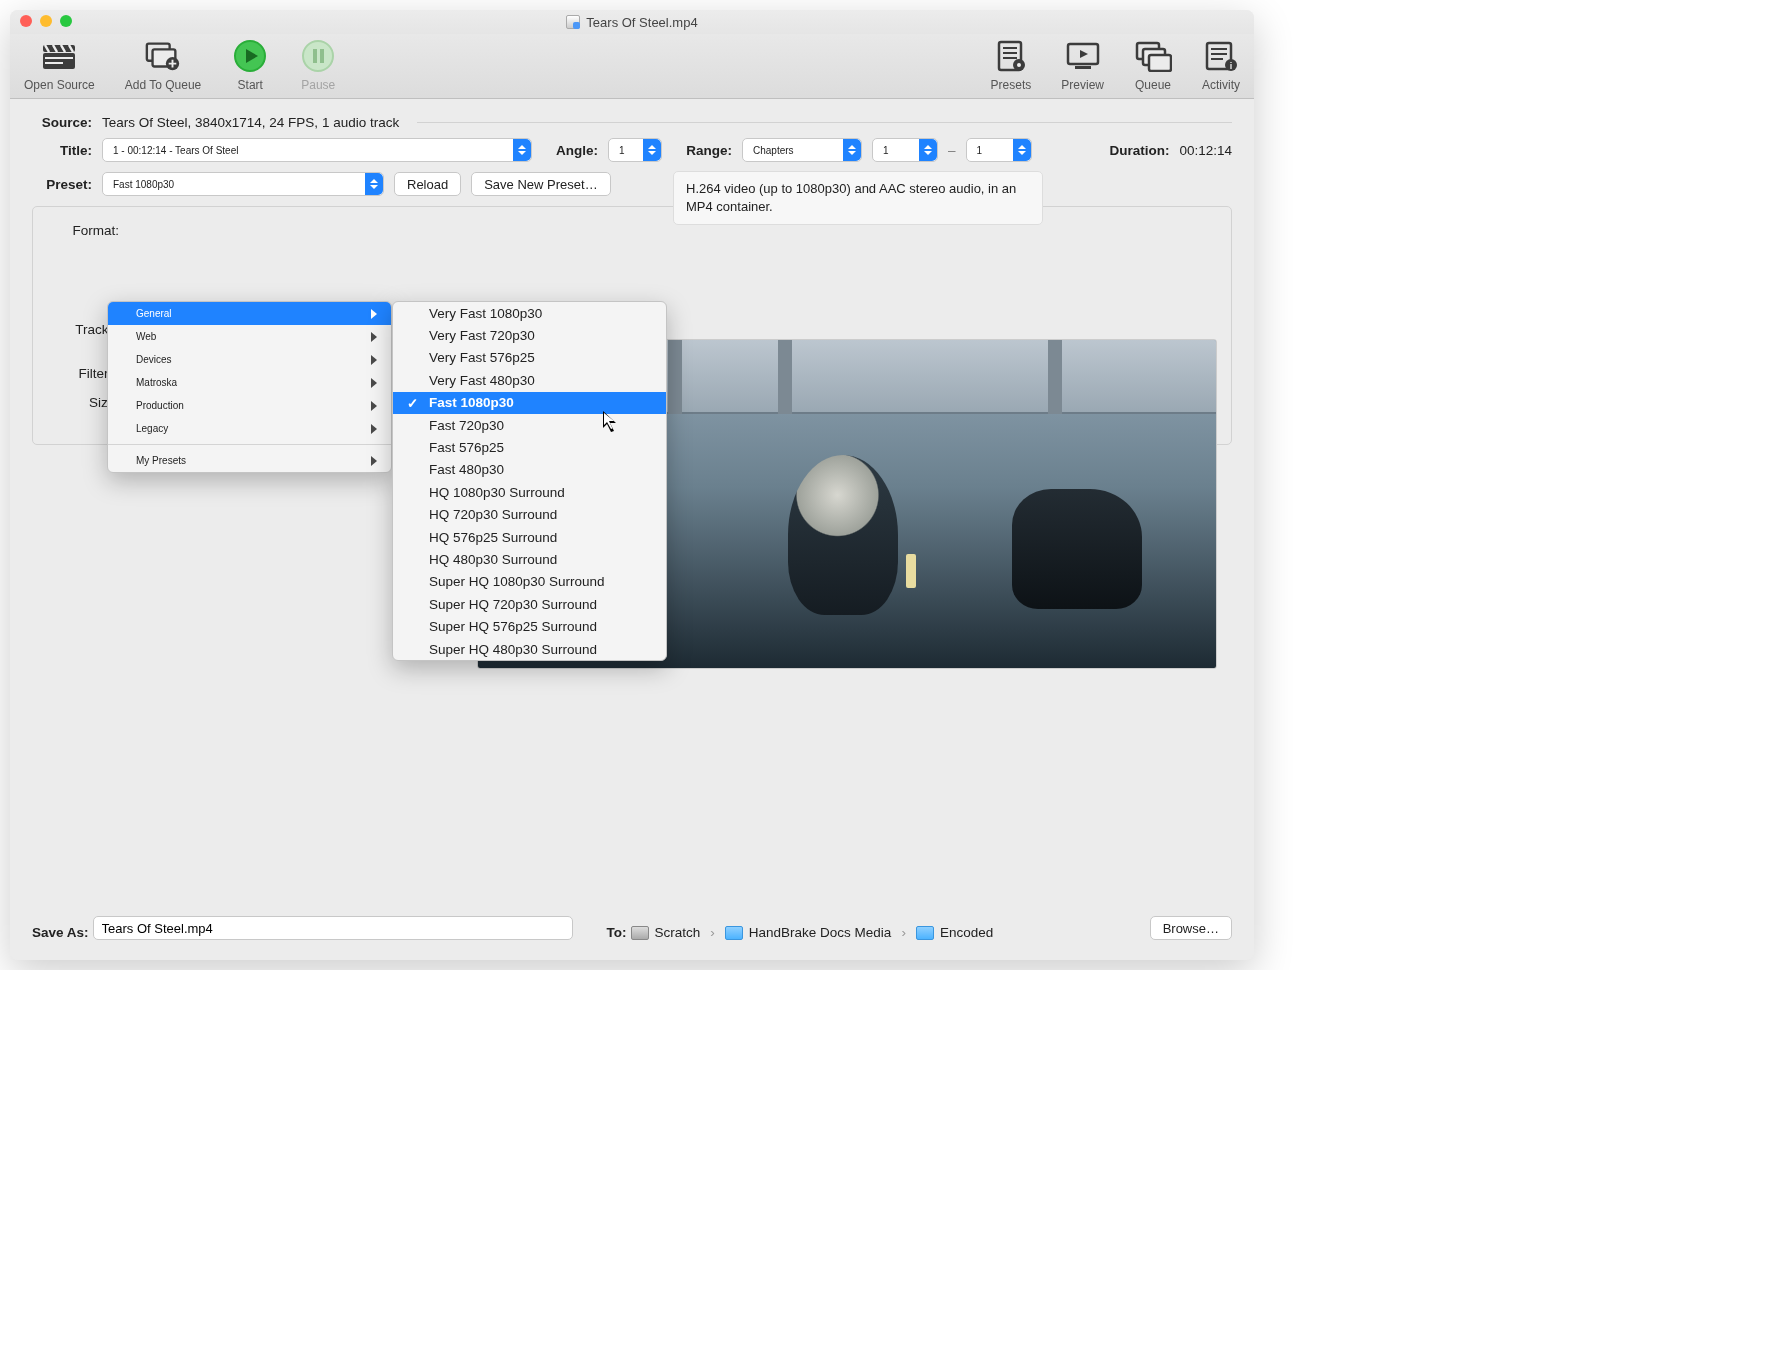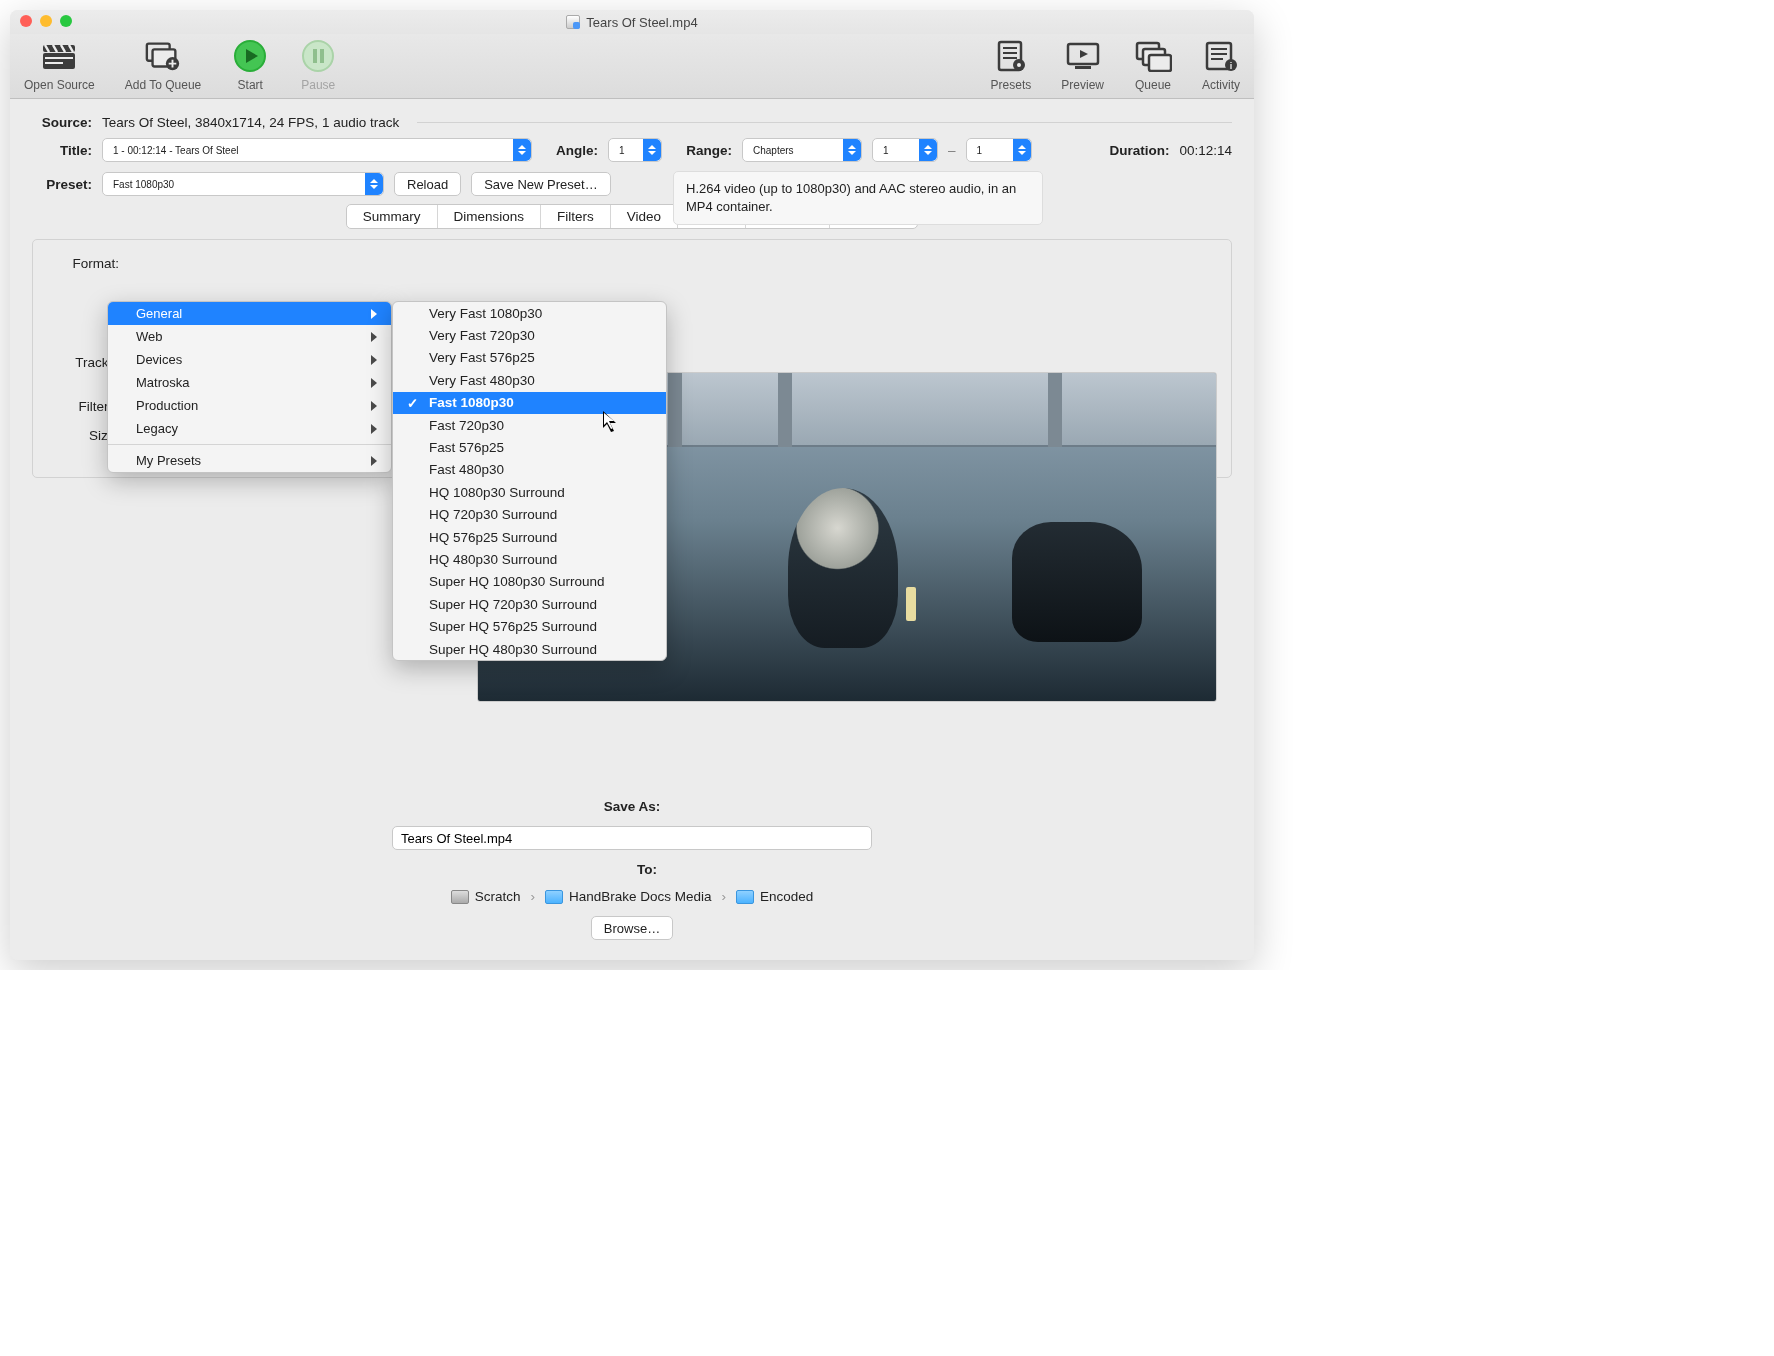--- a/index.html
+++ b/index.html
@@ -122,42 +122,42 @@
     }
     .preview .rail { position:absolute; top:0; left:0; right:0; height:74px; background:linear-gradient(#bcc6cf,#9aa8b3); border-bottom:2px solid #6d7c88; }
     .preview .posts::before, .preview .posts::after { content:""; position:absolute; top:0; width:14px; height:74px; background:#7c8993; }
     .preview .posts::before { left:80px; } .preview .posts::after { left:190px; }
     .preview .post3 { position:absolute; top:0; left:300px; width:14px; height:74px; background:#7c8993; }
     .preview .post4 { position:absolute; top:0; left:570px; width:14px; height:74px; background:#7c8993; }
     .preview .candle { position:absolute; left:58%; bottom:80px; width:10px; height:34px; background:#e8dca0; border-radius:2px; box-shadow:0 -6px 12px #ffeu99; }
 
     
     .bottom {
-      display:flex; align-items:center; gap:12px; padding:16px 22px 20px 22px; font-size:13.5px;
-      position:absolute; bottom:0; left:0; right:0;flex-direction:column;
+      display:flex; align-items:flex-end; gap:4px; padding:16px 22px 20px 22px; font-size:13.5px;
+      position:absolute; bottom:0; left:0; right:0;
     }
     .bottom .label { font-weight:600; }
     .bottom input[type=text] {
       background:#fff; border:1px solid #c8c8c8; border-radius:5px; height:24px; padding:0 8px; font-size:13px;
     }
     .crumbs { display:flex; align-items:center; gap:10px; flex:1; }
     .crumbs .folder { display:flex; align-items:center; gap:6px; }
     .crumbs .fico { width:18px; height:14px; border-radius:2px; }
     .crumbs .fico.disk { background:linear-gradient(#ddd,#aaa); border:1px solid #888; }
     .crumbs .fico.blue { background:linear-gradient(#8fd0ff,#4cb3ff); border:1px solid #3a96df; }
     .crumbs .chev { color:#999; }
 
     
     .menu {
       position:absolute; background:#f4f4f4; border:1px solid #c4c4c4; border-radius:6px;
       box-shadow:0 8px 24px rgba(0,0,0,0.25); overflow:hidden; z-index:50;
     }
     .menu .mitem {
       display:flex; align-items:center; justify-content:space-between; height:23px;
-      padding:0 14px 0 28px; font-size:13px; cursor:pointer; position:relative;
+      padding:0 14px 0 28px; font-size:10px; cursor:pointer; position:relative;
     }
     .menu .mitem .arrow { width:0; height:0; border-top:5px solid transparent; border-bottom:5px solid transparent; border-left:6px solid #4a4a4a; }
     .menu .mitem.hi { background:#1f83ff; color:#fff; }
     .menu .mitem.hi .arrow { border-left-color:#fff; }
     .menu .sep { height:1px; background:#d4d4d4; margin:4px 0; }
     .menu.catmenu { left:97px; top:202px; width:285px; }
     .menu.submenu { left:382px; top:202px; width:275px; }
     .menu.submenu .mitem { padding-left:36px; font-size:13.5px; height:22.4px; }
     .menu.submenu .mitem.hi::before {
       content:"✓"; position:absolute; left:14px; color:#fff; font-weight:700;
@@ -314,31 +314,20 @@
     <div class="row" style="margin-top:10px;">
       <span class="label" style="min-width:60px">Preset:</span>
       <div class="select" style="width:282px">
         <span>Fast 1080p30</span>
           <div class="endcap"></div>
       </div>
       <span class="btn">Reload</span>
       <span class="btn">Save New Preset…</span>
     </div>
 
-    <div class="tabwrap">
-      <div class="tabs" id="tabs">
-          <div class="tab">Summary</div>
-          <div class="tab">Dimensions</div>
-          <div class="tab">Filters</div>
-          <div class="tab">Video</div>
-          <div class="tab">Audio</div>
-          <div class="tab">Subtitles</div>
-          <div class="tab">Chapters</div>
-        </div>
-    </div>
 
     <div class="panel">
       <div class="panel-grid">
         <div class="panel-left">
           <div class="prow">
             <span class="plabel">Format:</span>
             <span class="pval"></span>
           </div>
           <div style="height:70px"></div>
           <div class="prow">

